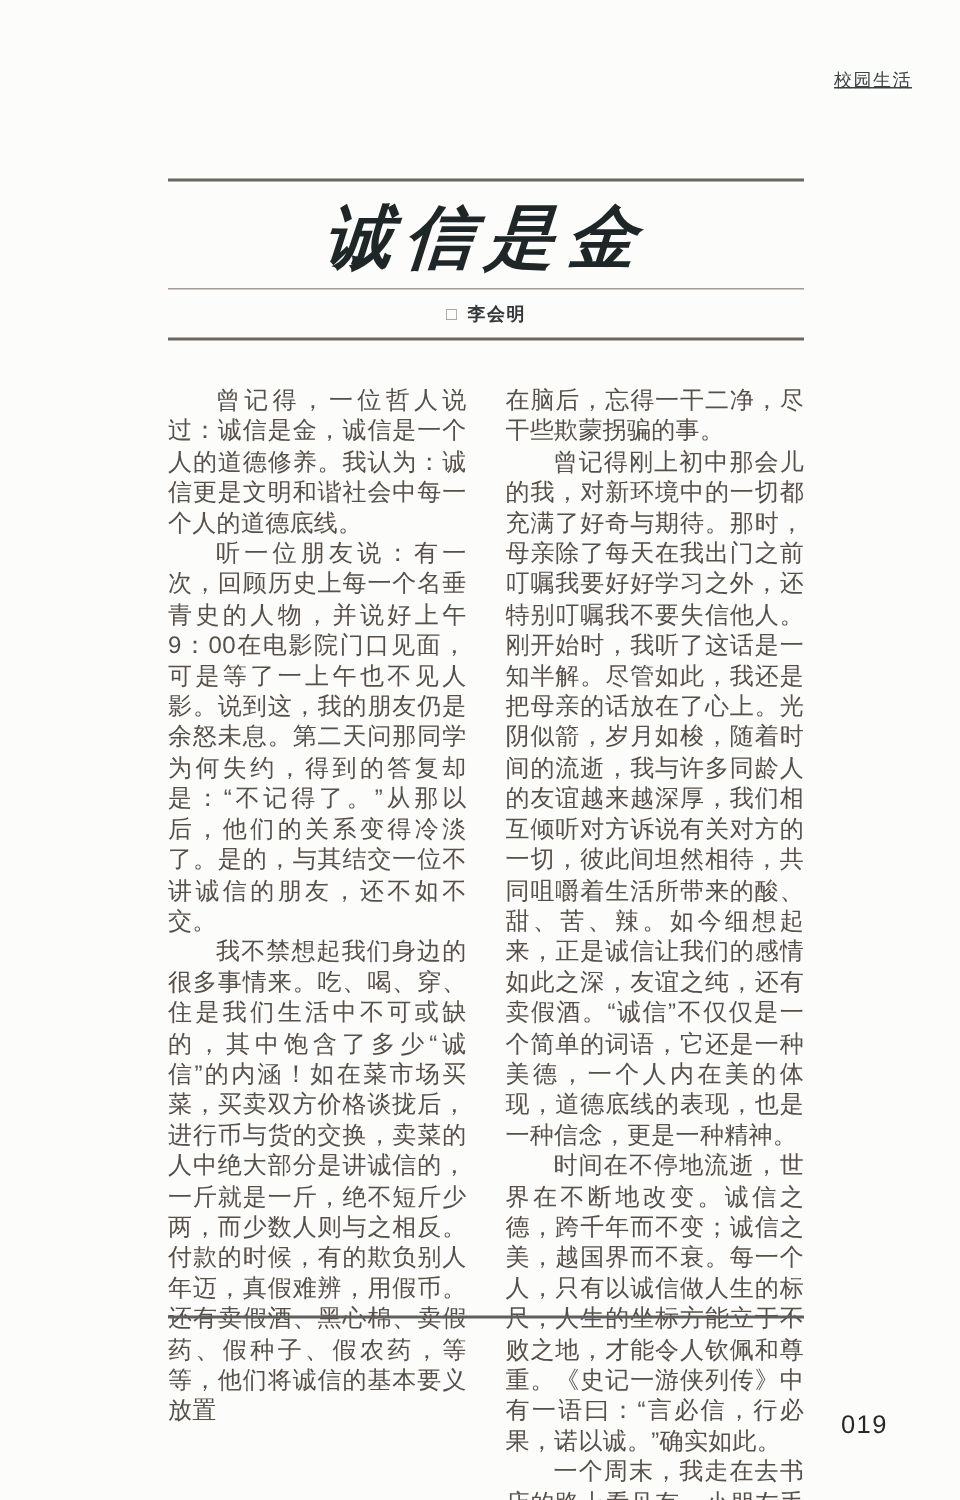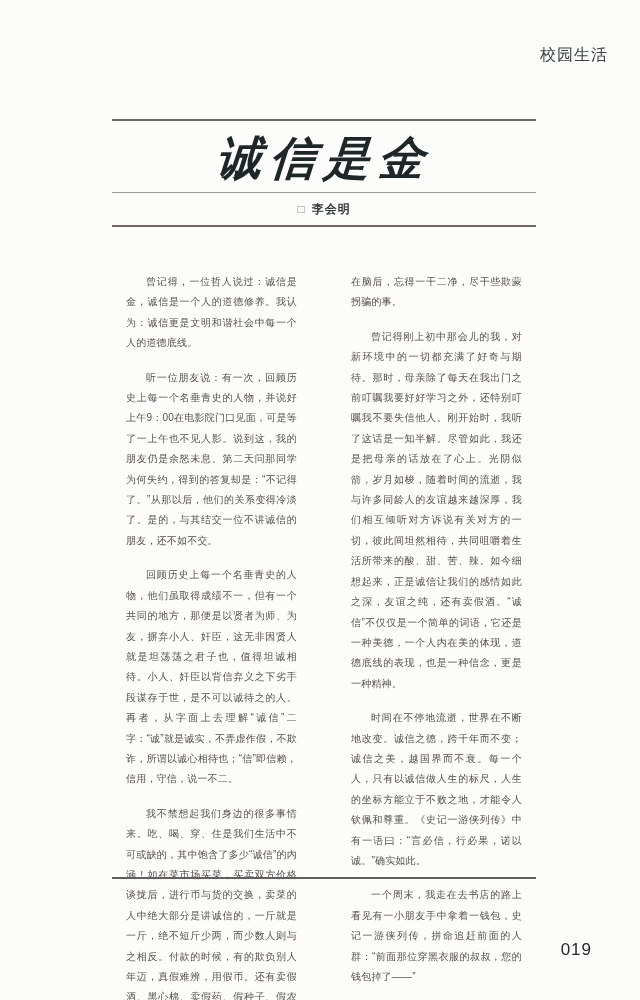--- a/index.html
+++ b/index.html
@@ -14,23 +14,24 @@
   .page {
     position: relative;
     width: 640px;
     height: 1000px;
     background: #fcfcfb;
   }
   .section-label {
     position: absolute;
     top: 45px;
     right: 32px;
-    font-size: 16px;
+    font-size: 12px;
     letter-spacing: 1px;
     color: #3b4144;
+    text-decoration: underline;
   }
   .rule { position: absolute; left: 112px; width: 424px; }
   .rule-top    { top: 119px; height: 2px; background: #66665f; }
   .rule-mid    { top: 192px; height: 1px; background: #a29b96; }
   .rule-author { top: 225px; height: 2px; background: #6e6660; }
   .rule-footer { top: 877px; height: 2px; background: #5f5f5f; }
   .title {
     position: absolute;
     top: 128px;
     left: 112px;
@@ -64,22 +65,22 @@
   .article {
     position: absolute;
     top: 258px;
     left: 112px;
     width: 424px;
     display: flex;
     justify-content: space-between;
   }
   .col { width: 199px; }
   .para {
-    margin: 14px;
-    font-size: 10px;
+    margin: 0;
+    font-size: 16px;
     line-height: 20.4px;
     text-align: justify;
     color: #565049;
     letter-spacing: 0.2px;
     word-break: break-all;
   }
   .para.indent { text-indent: 2em; }
   .page-number {
     position: absolute;
     top: 940px;
@@ -105,21 +106,20 @@
   <div class="author-line">
     <span class="marker">□</span><span>李会明</span>
   </div>
 
   <div class="rule rule-author"></div>
 
   <div class="article">
     <div class="col">
         <p class="para indent">曾记得，一位哲人说过：诚信是金，诚信是一个人的道德修养。我认为：诚信更是文明和谐社会中每一个人的道德底线。</p>
         <p class="para indent">听一位朋友说：有一次，回顾历史上每一个名垂青史的人物，并说好上午9：00在电影院门口见面，可是等了一上午也不见人影。说到这，我的朋友仍是余怒未息。第二天问那同学为何失约，得到的答复却是：“不记得了。”从那以后，他们的关系变得冷淡了。是的，与其结交一位不讲诚信的朋友，还不如不交。</p>
-        <p class="para indent">回顾历史上每一个名垂青史的人物，他们虽取得成绩不一，但有一个共同的地方，那便是以贤者为师、为友，摒弃小人、奸臣，这无非因贤人就是坦荡荡之君子也，值得坦诚相待。小人、奸臣以背信弃义之下劣手段谋存于世，是不可以诚待之的人。再者，从字面上去理解“诚信”二字：“诚”就是诚实，不弄虚作假，不欺诈，所谓以诚心相待也；“信”即信赖，信用，守信，说一不二。</p>
         <p class="para indent">我不禁想起我们身边的很多事情来。吃、喝、穿、住是我们生活中不可或缺的，其中饱含了多少“诚信”的内涵！如在菜市场买菜，买卖双方价格谈拢后，进行币与货的交换，卖菜的人中绝大部分是讲诚信的，一斤就是一斤，绝不短斤少两，而少数人则与之相反。付款的时候，有的欺负别人年迈，真假难辨，用假币。还有卖假酒、黑心棉、卖假药、假种子、假农药，等等，他们将诚信的基本要义放置</p>
       </div>
     <div class="col">
         <p class="para">在脑后，忘得一干二净，尽干些欺蒙拐骗的事。</p>
         <p class="para indent">曾记得刚上初中那会儿的我，对新环境中的一切都充满了好奇与期待。那时，母亲除了每天在我出门之前叮嘱我要好好学习之外，还特别叮嘱我不要失信他人。刚开始时，我听了这话是一知半解。尽管如此，我还是把母亲的话放在了心上。光阴似箭，岁月如梭，随着时间的流逝，我与许多同龄人的友谊越来越深厚，我们相互倾听对方诉说有关对方的一切，彼此间坦然相待，共同咀嚼着生活所带来的酸、甜、苦、辣。如今细想起来，正是诚信让我们的感情如此之深，友谊之纯，还有卖假酒。“诚信”不仅仅是一个简单的词语，它还是一种美德，一个人内在美的体现，道德底线的表现，也是一种信念，更是一种精神。</p>
         <p class="para indent">时间在不停地流逝，世界在不断地改变。诚信之德，跨千年而不变；诚信之美，越国界而不衰。每一个人，只有以诚信做人生的标尺，人生的坐标方能立于不败之地，才能令人钦佩和尊重。《史记一游侠列传》中有一语曰：“言必信，行必果，诺以诚。”确实如此。</p>
         <p class="para indent">一个周末，我走在去书店的路上看见有一小朋友手中拿着一钱包，史记一游侠列传，拼命追赶前面的人群：“前面那位穿黑衣服的叔叔，您的钱包掉了——”</p>
         <p class="para indent">顿时，我深深体会到了诚信是金的真正含义。</p>
       </div>
   </div>

